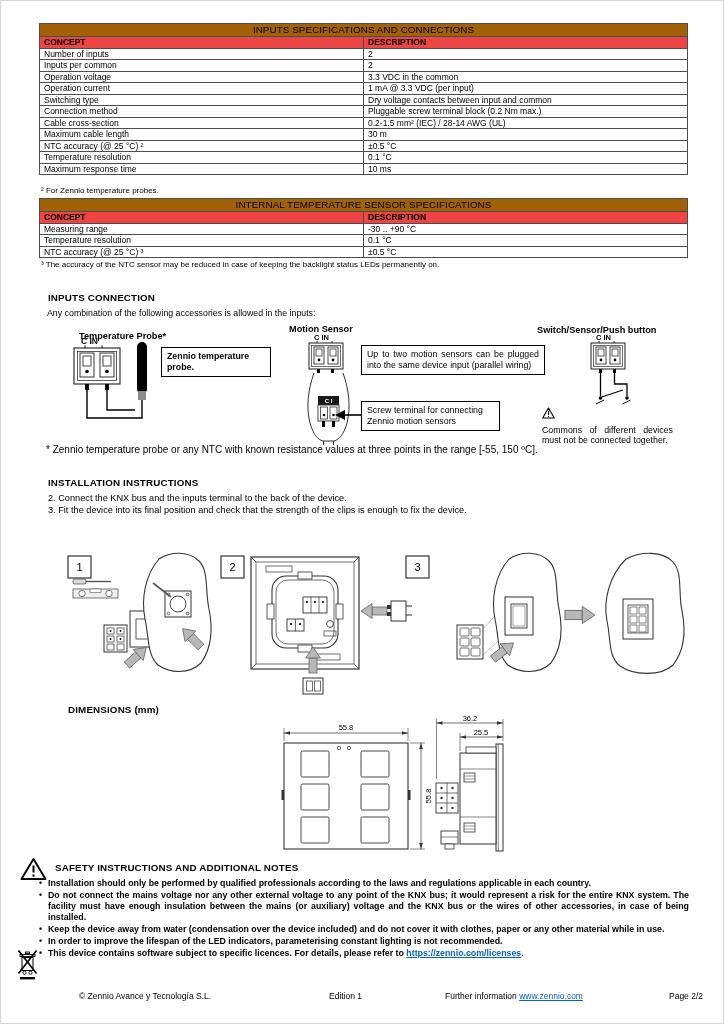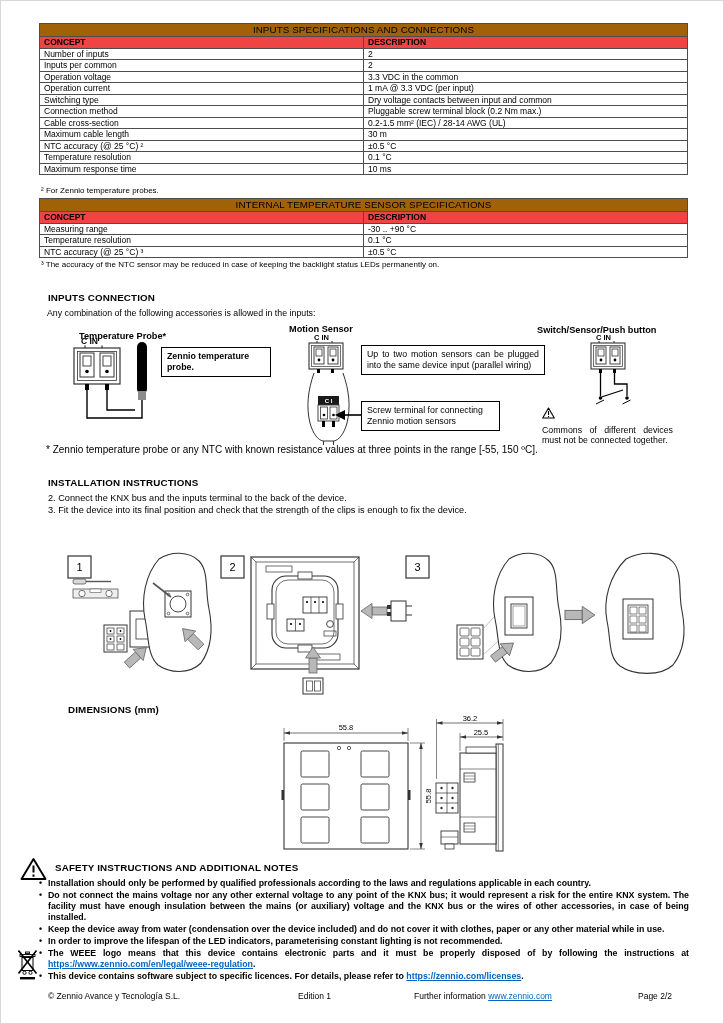--- a/index.html
+++ b/index.html
@@ -35,21 +35,21 @@
   .steps { font-size:9.2px; line-height:11.5px; }
   .steps p { margin:0; }
 
   
   .bullets { font-size:8.8px; line-height:11px;font-weight:bold; }
   .bullet { position:relative; padding-left:10px; text-align:justify; margin-bottom:1px; }
   .bullet::before { content:"\2022"; position:absolute; left:1px; top:0; }
   a.doc-link { color:#0563c1; text-decoration:underline; cursor:pointer; }
 
   
-  .footer-item { position:absolute; font-size:8.5px; white-space:nowrap; }
+  .footer-item { position:absolute; font-size:8.5px; white-space:nowrap;margin-left:31px; }
 
   
   svg text.svglab { font-family:"Liberation Sans", sans-serif; font-weight:bold; }
   .numtxt { font-size:11px; font-family:"Liberation Sans", sans-serif; }
   .dimtxt { font-size:7.5px; font-family:"Liberation Sans", sans-serif; }
 </style>
 </head>
 <body>
 
 <div class="page">
@@ -477,21 +477,20 @@
     <rect x="12.5" y="8.5" width="2" height="7" fill="#000"></rect>
     <rect x="12.5" y="17.5" width="2" height="2.2" fill="#000"></rect>
   </svg>
   <div class="abs sec-head" style="left:54px; top:861px;">SAFETY INSTRUCTIONS AND ADDITIONAL NOTES</div>
 
   <div class="abs bullets" style="left:37px; top:877px; width:651px;">
     <div class="bullet"><span>Installation should only be performed by qualified professionals according to the laws and regulations applicable in each country.</span></div>
     <div class="bullet"><span>Do not connect the mains voltage nor any other external voltage to any point of the KNX bus; it would represent a risk for the entire KNX system. The facility must have enough insulation between the mains (or auxiliary) voltage and the KNX bus or the wires of other accessories, in case of being installed.</span></div>
     <div class="bullet"><span>Keep the device away from water (condensation over the device included) and do not cover it with clothes, paper or any other material while in use.</span></div>
     <div class="bullet"><span>In order to improve the lifespan of the LED indicators, parameterising constant lighting is not recommended.</span></div>
-    <div class="bullet"><span>The WEEE logo means that this device contains electronic parts and it must be properly disposed of by following the instructions at </span><a class="doc-link">https://www.zennio.com/en/legal/weee-regulation</a><span>.</span></div>
     <div class="bullet"><span>This device contains software subject to specific licences. For details, please refer to </span><a class="doc-link">https://zennio.com/licenses</a><span>.</span></div>
   </div>
 
   <svg class="abs" style="left:17px; top:948px;" width="20" height="32" viewBox="0 0 20 32">
     <rect x="7.5" y="3" width="4" height="1.6" fill="none" stroke="#000" stroke-width="0.9"></rect>
     <rect x="2" y="5.5" width="15" height="2" fill="none" stroke="#000" stroke-width="0.9"></rect>
     <rect x="4" y="8.5" width="11" height="13" fill="none" stroke="#000" stroke-width="1"></rect>
     <circle cx="6.5" cy="23.8" r="1.6" fill="none" stroke="#000" stroke-width="0.9"></circle>
     <circle cx="12.5" cy="23.8" r="1.6" fill="none" stroke="#000" stroke-width="0.9"></circle>
     <line x1="0.5" y1="1.5" x2="18.5" y2="24.5" stroke="#000" stroke-width="1.6"></line>

